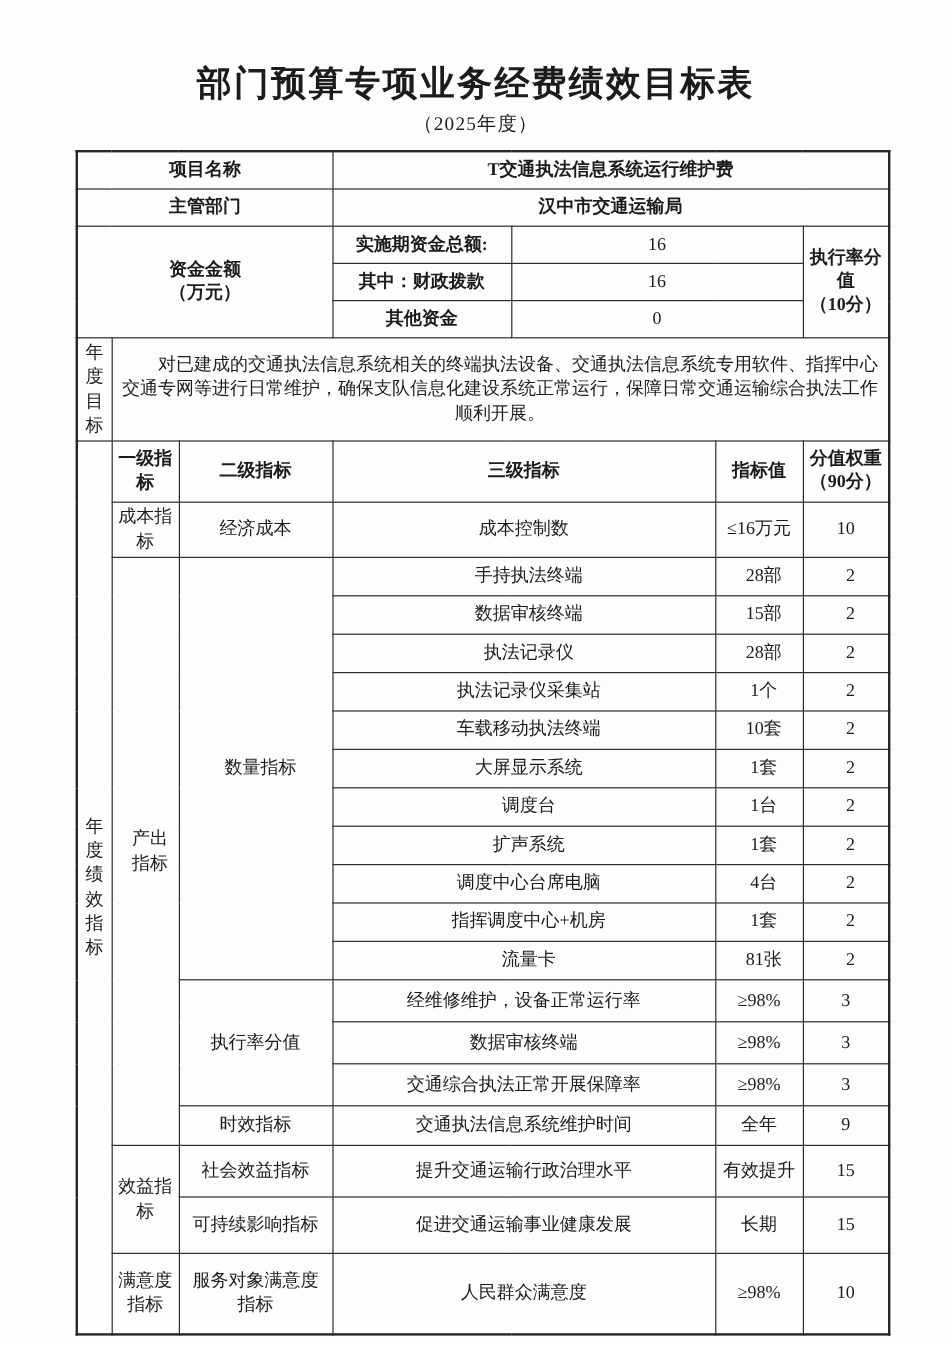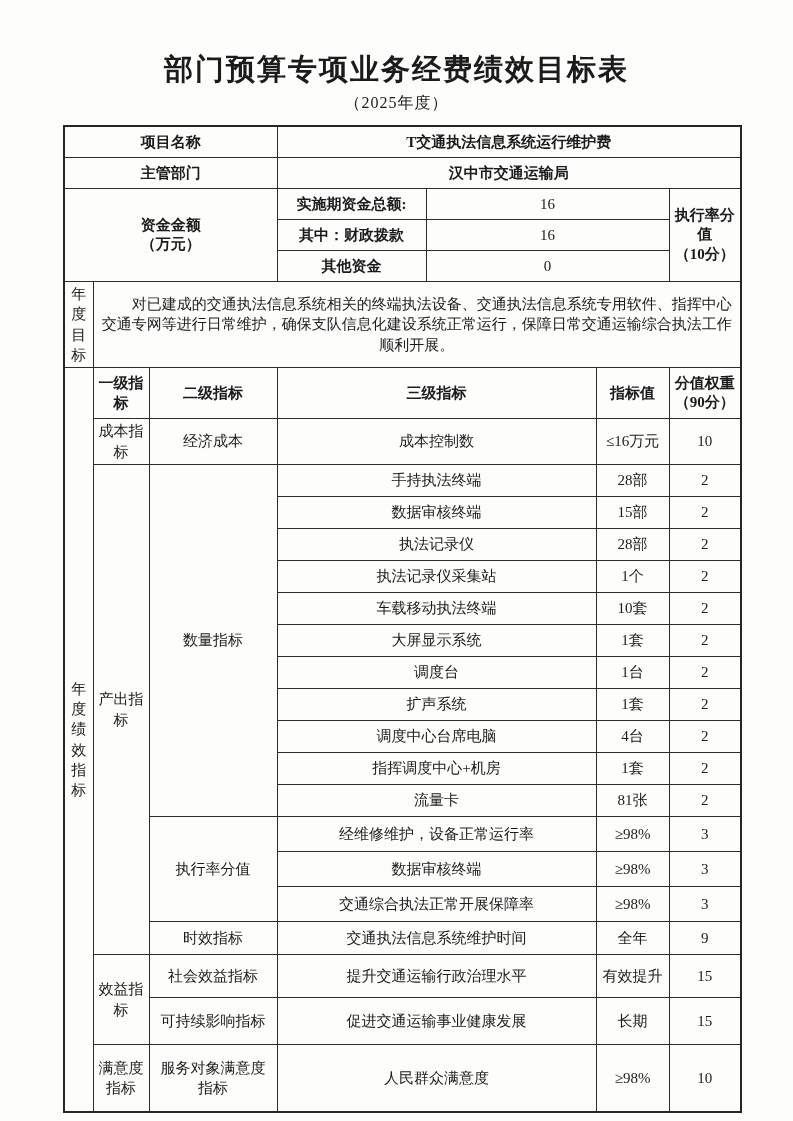--- a/index.html
+++ b/index.html
@@ -37,21 +37,21 @@
     font-size:15px;
     line-height:1.35;
     padding:2px 4px;
     overflow:hidden;
   }
   
   tr.r-info td{height:26px;}
   tr.r-goal td{height:80px;}
   tr.r-head td{height:46px;}
   tr.r-cost td{height:41px;}
-  tr.r-qty td{height:27px;}
+  tr.r-qty td{height:27px;padding-left:12px;}
   tr.r-qual td{height:30px;}
   tr.r-time td{height:28px;}
   tr.r-ben1 td{height:38px;}
   tr.r-ben2 td{height:42px;}
   tr.r-sat td{height:62px;}
   
   .bold{font-weight:600;}
   .vcell{padding:0 6px;line-height:1.3;font-size:15px;}
   .narrow{padding:2px 10px;line-height:1.3;}
   .left-cell{text-align:left;padding-left:9px;margin-left:24px;}

